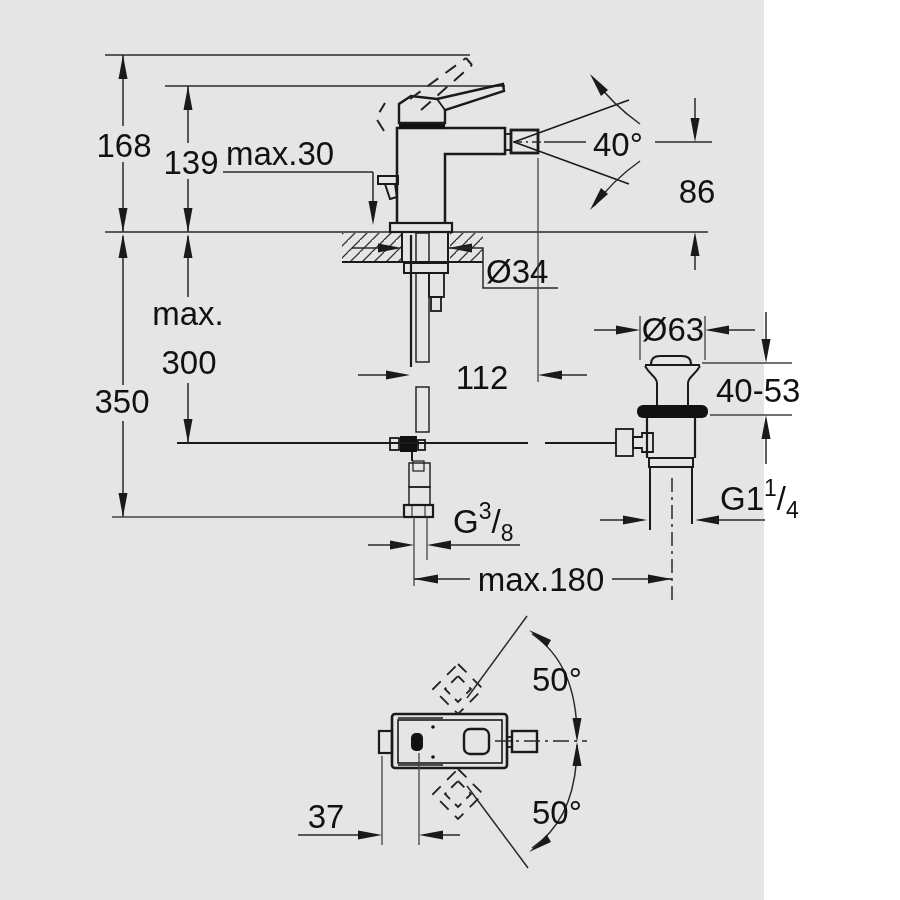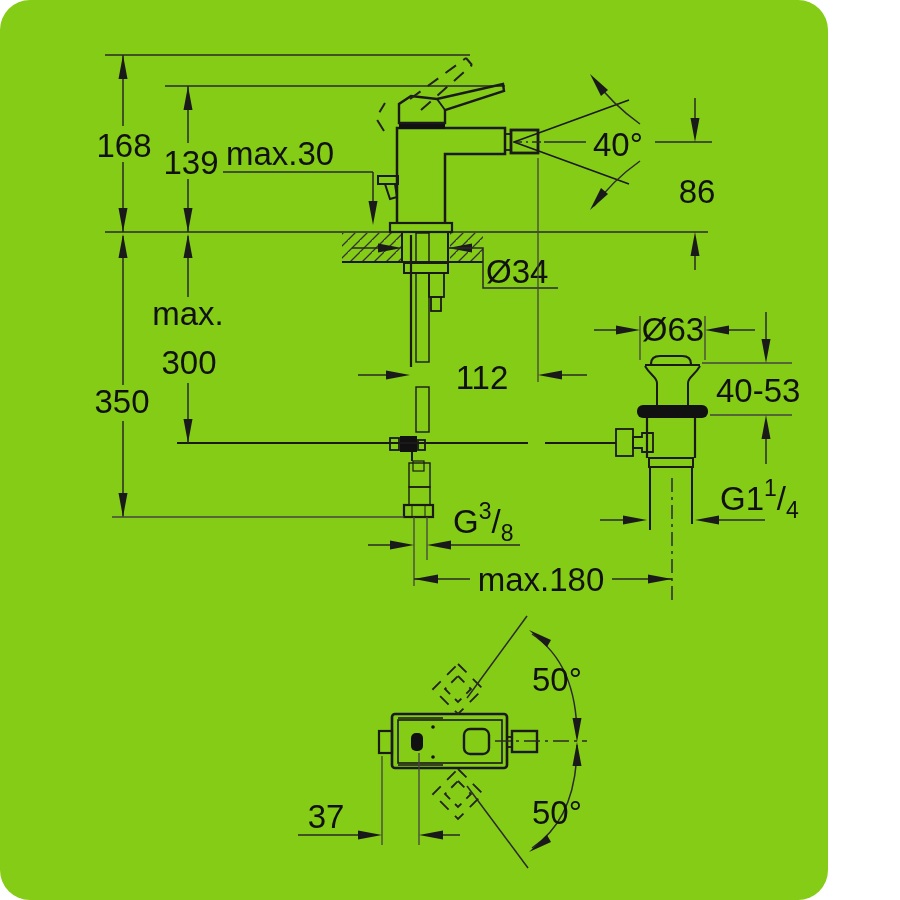--- a/index.html
+++ b/index.html
@@ -1,16 +1,16 @@
 <!DOCTYPE html>
 <html><head>
 <meta charset="utf-8">
 <style>
   html,body{margin:0;padding:0;background:#ffffff;}
-  .stage{width:828px;height:900px;position:relative;background:#84cc16;font-family:"Liberation Sans",sans-serif;border-radius:30px;}
+  .stage{width:764px;height:900px;position:relative;background:#e5e5e5;font-family:"Liberation Sans",sans-serif;}
   svg{display:block;}
   text{fill:#111;font-family:"Liberation Sans",sans-serif;}
   .dim-txt{font-size:33px;}
   .dim-txt-sm{font-size:23px;}
   .obj{stroke:#1a1a1a;fill:none;}
   .dim{stroke:#2a2a2a;stroke-width:1.5;fill:none;}
   .ext{stroke:#444;stroke-width:1.3;fill:none;}
   .ah{fill:#1a1a1a;stroke:none;}
 </style>
 </head>

